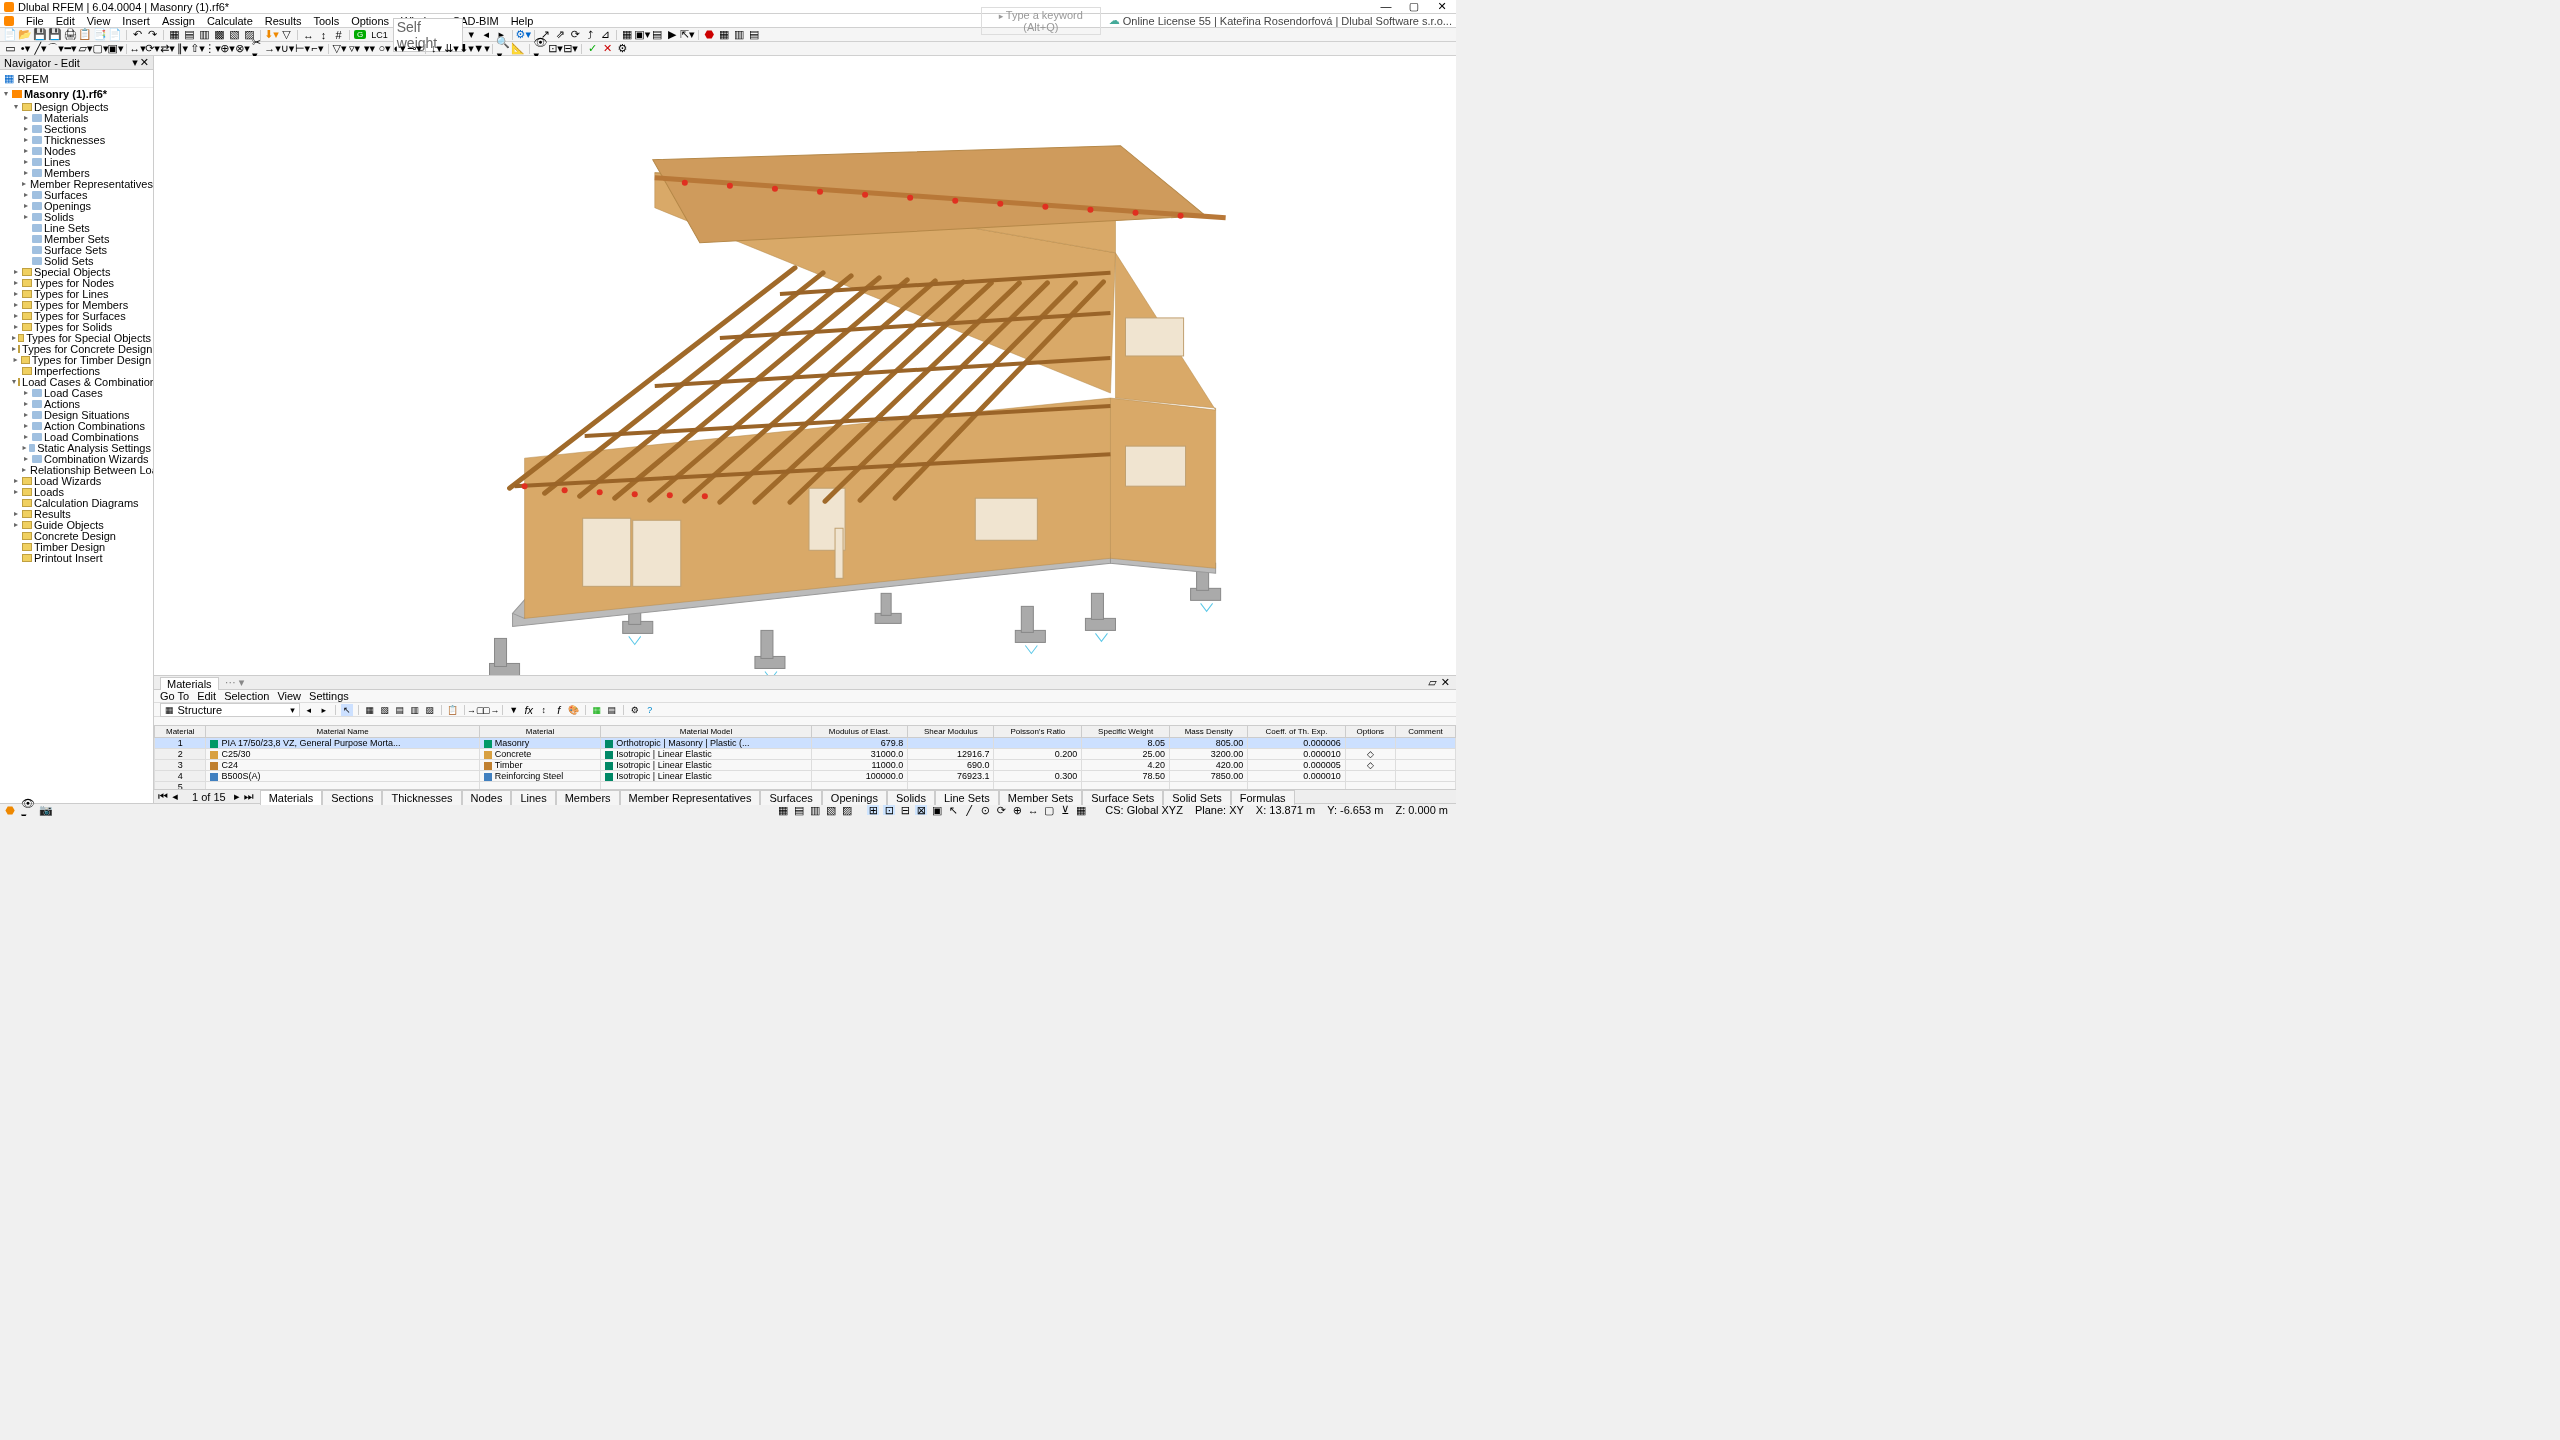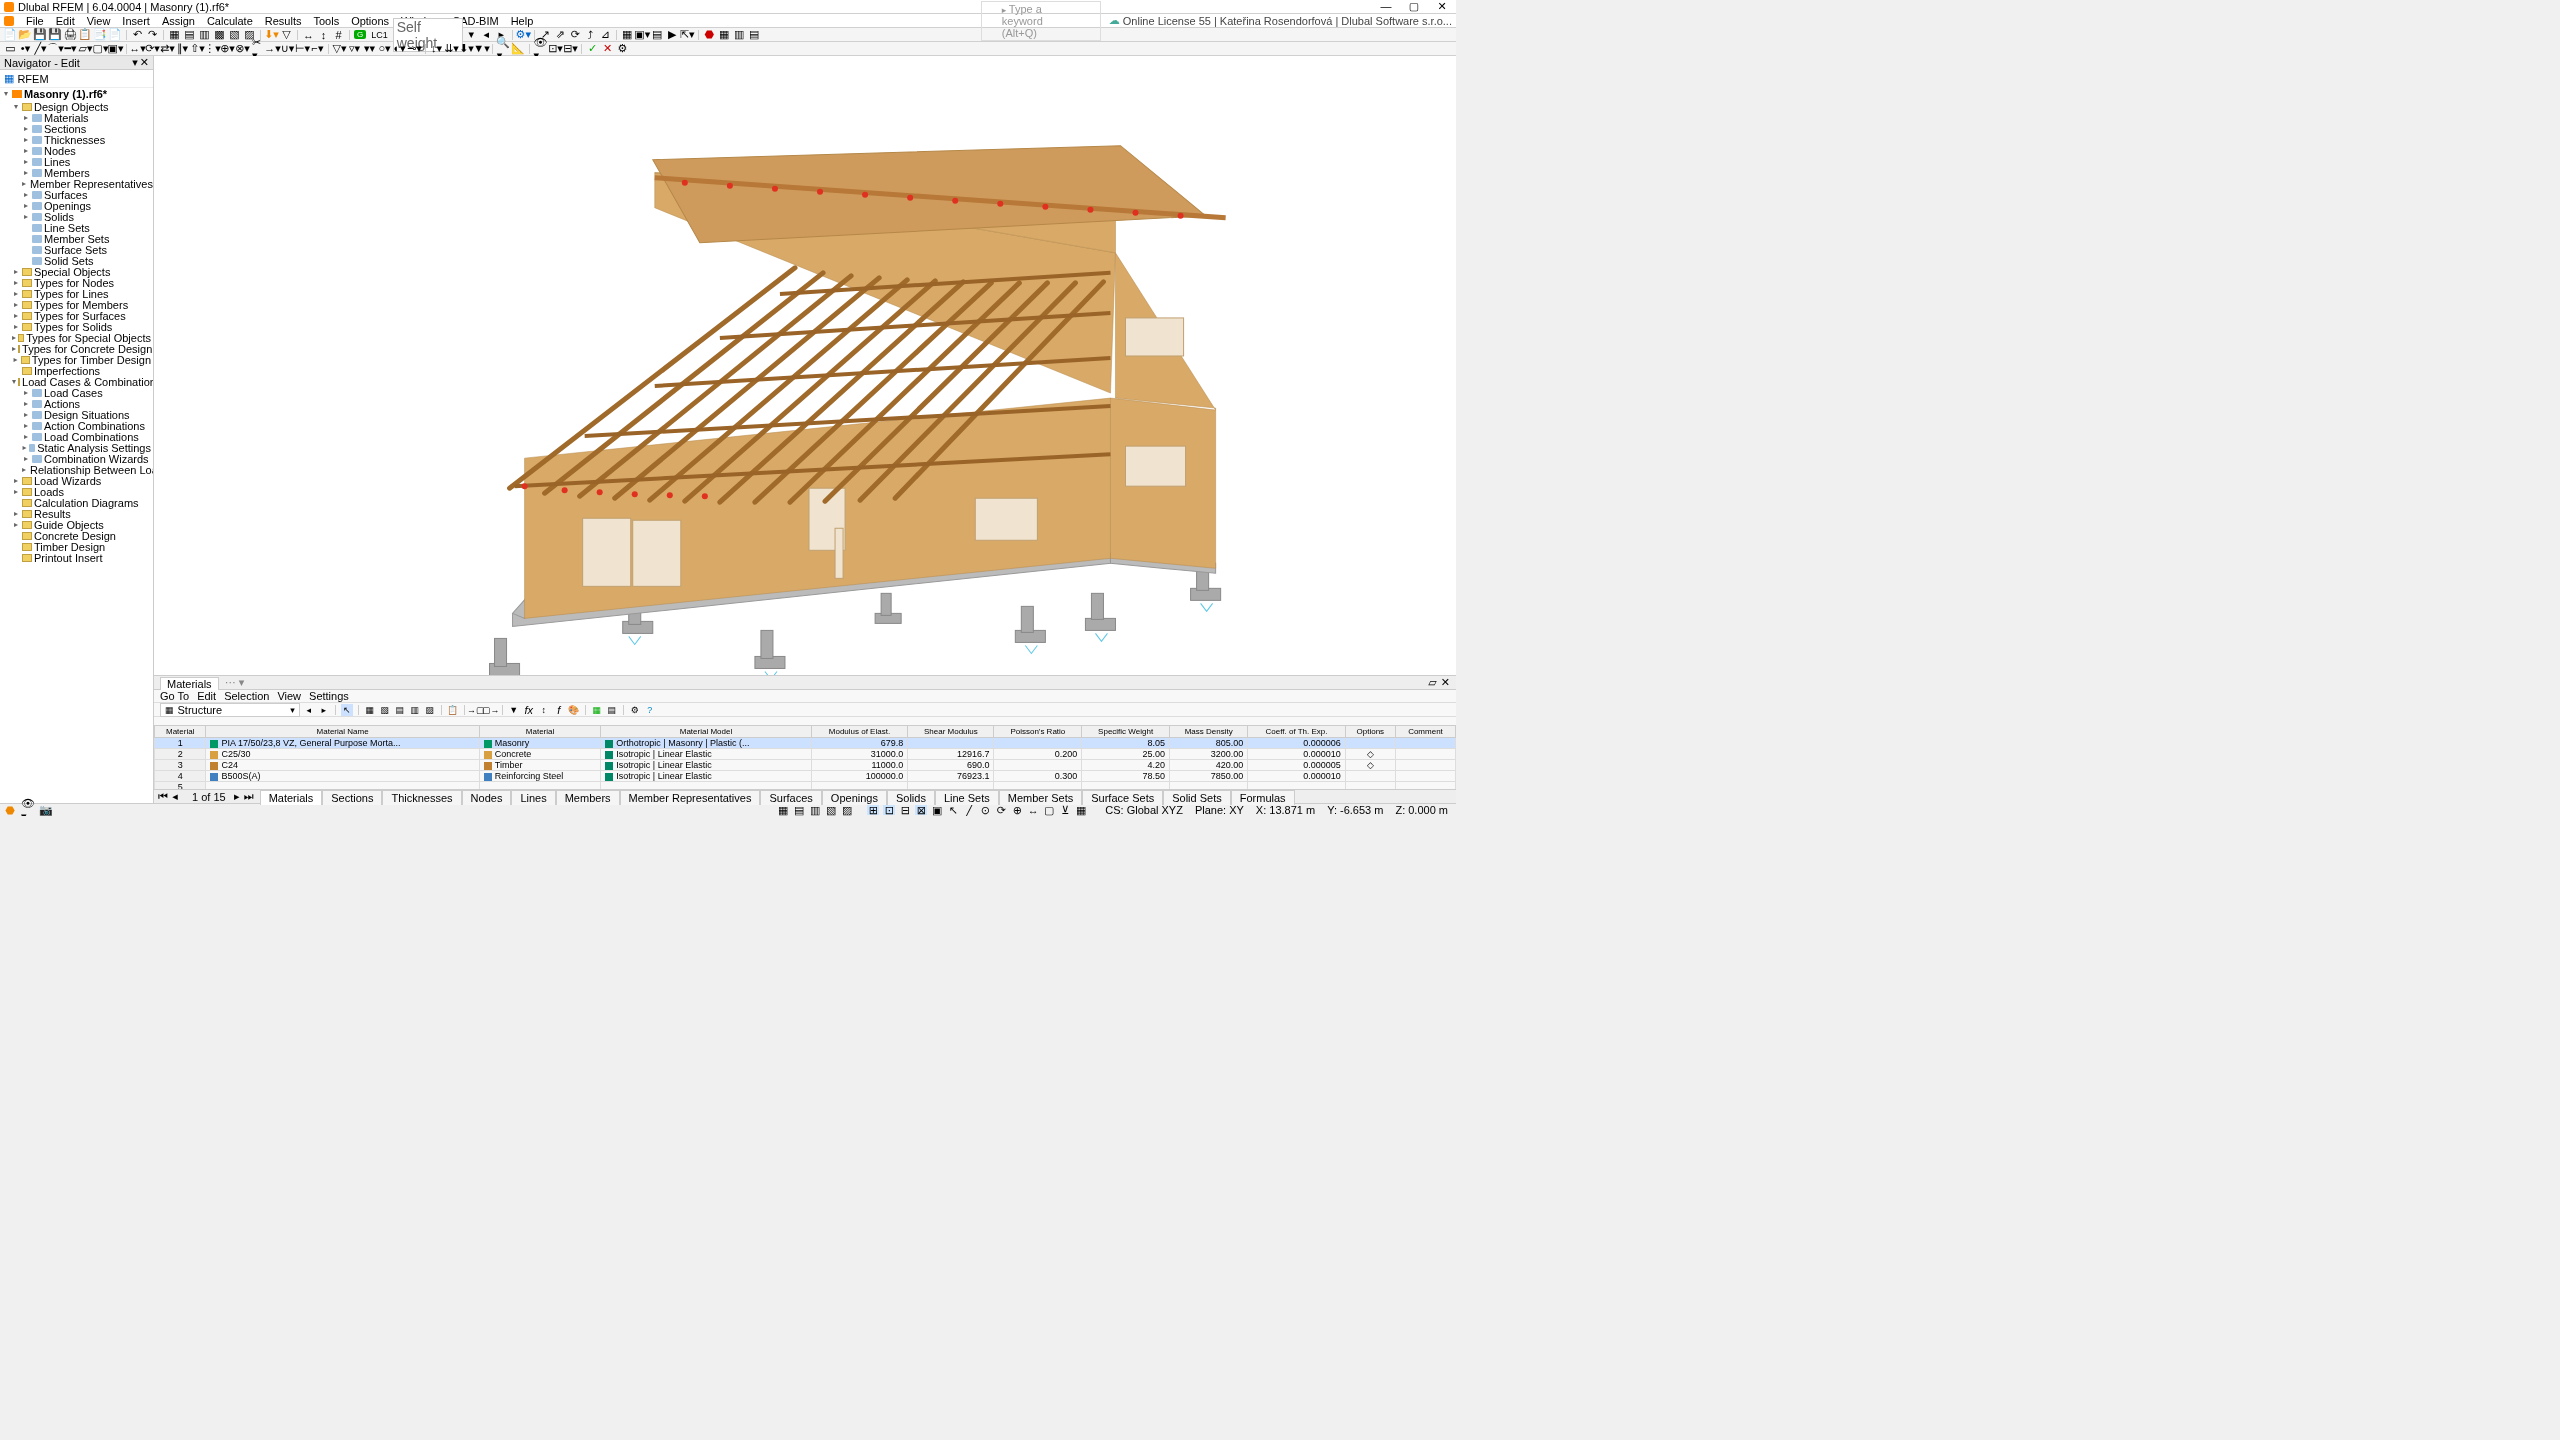--- a/index.html
+++ b/index.html
@@ -8,21 +8,21 @@
 
 .titlebar { height: 14px; background: #fff; display: flex; align-items: center; padding: 0 4px; border-bottom: 1px solid #d0d0d0; font-size: 10px; }
 .titlebar .app-icon { width: 10px; height: 10px; background: #ff8800; border-radius: 2px; margin-right: 4px; }
 .titlebar .win-controls { margin-left: auto; display: flex; gap: 8px; font-size: 10px; }
 .titlebar .win-controls span { width: 20px; text-align: center; cursor: pointer; }
 
 
 .menubar { height: 14px; background: #fff; display: flex; align-items: center; padding: 0 4px; font-size: 10px; border-bottom: 1px solid #d0d0d0; }
 .menubar .app-icon2 { width: 10px; height: 10px; background: #ff8800; border-radius: 2px; margin-right: 6px; }
 .menubar .menu-item { padding: 0 6px; cursor: pointer; }
-.menubar .search-box { margin-left: auto; width: 120px; font-size: 9px; color: #999; padding: 1px 20px; border: 1px solid #ddd; }
+.menubar .search-box { margin-left: auto; width: 120px; font-size: 9px; color: #999; padding: 1px 4px; border: 1px solid #ddd; text-align: center; }
 .menubar .license { margin-left: 8px; font-size: 9px; color: #444; display: flex; align-items: center; gap: 3px; }
 
 
 .toolbar { height: 14px; background: #f5f5f5; display: flex; align-items: center; padding: 0 4px; border-bottom: 1px solid #d0d0d0; gap: 2px; }
 .toolbar .tb-btn { width: 13px; height: 12px; display: inline-flex; align-items: center; justify-content: center; cursor: pointer; border: 1px solid transparent; }
 .toolbar .sep { width: 1px; height: 10px; background: #ccc; margin: 0 2px; }
 .toolbar .lc-badge { background: #00aa00; color: #fff; font-size: 8px; padding: 0 3px; border-radius: 2px; }
 .toolbar .lc-text { font-size: 9px; padding: 0 3px; }
 .toolbar .lc-desc { font-size: 14px; color: #666; width: 70px; border: 1px solid #ccc; padding: 0 3px; background: #fff; }
 

